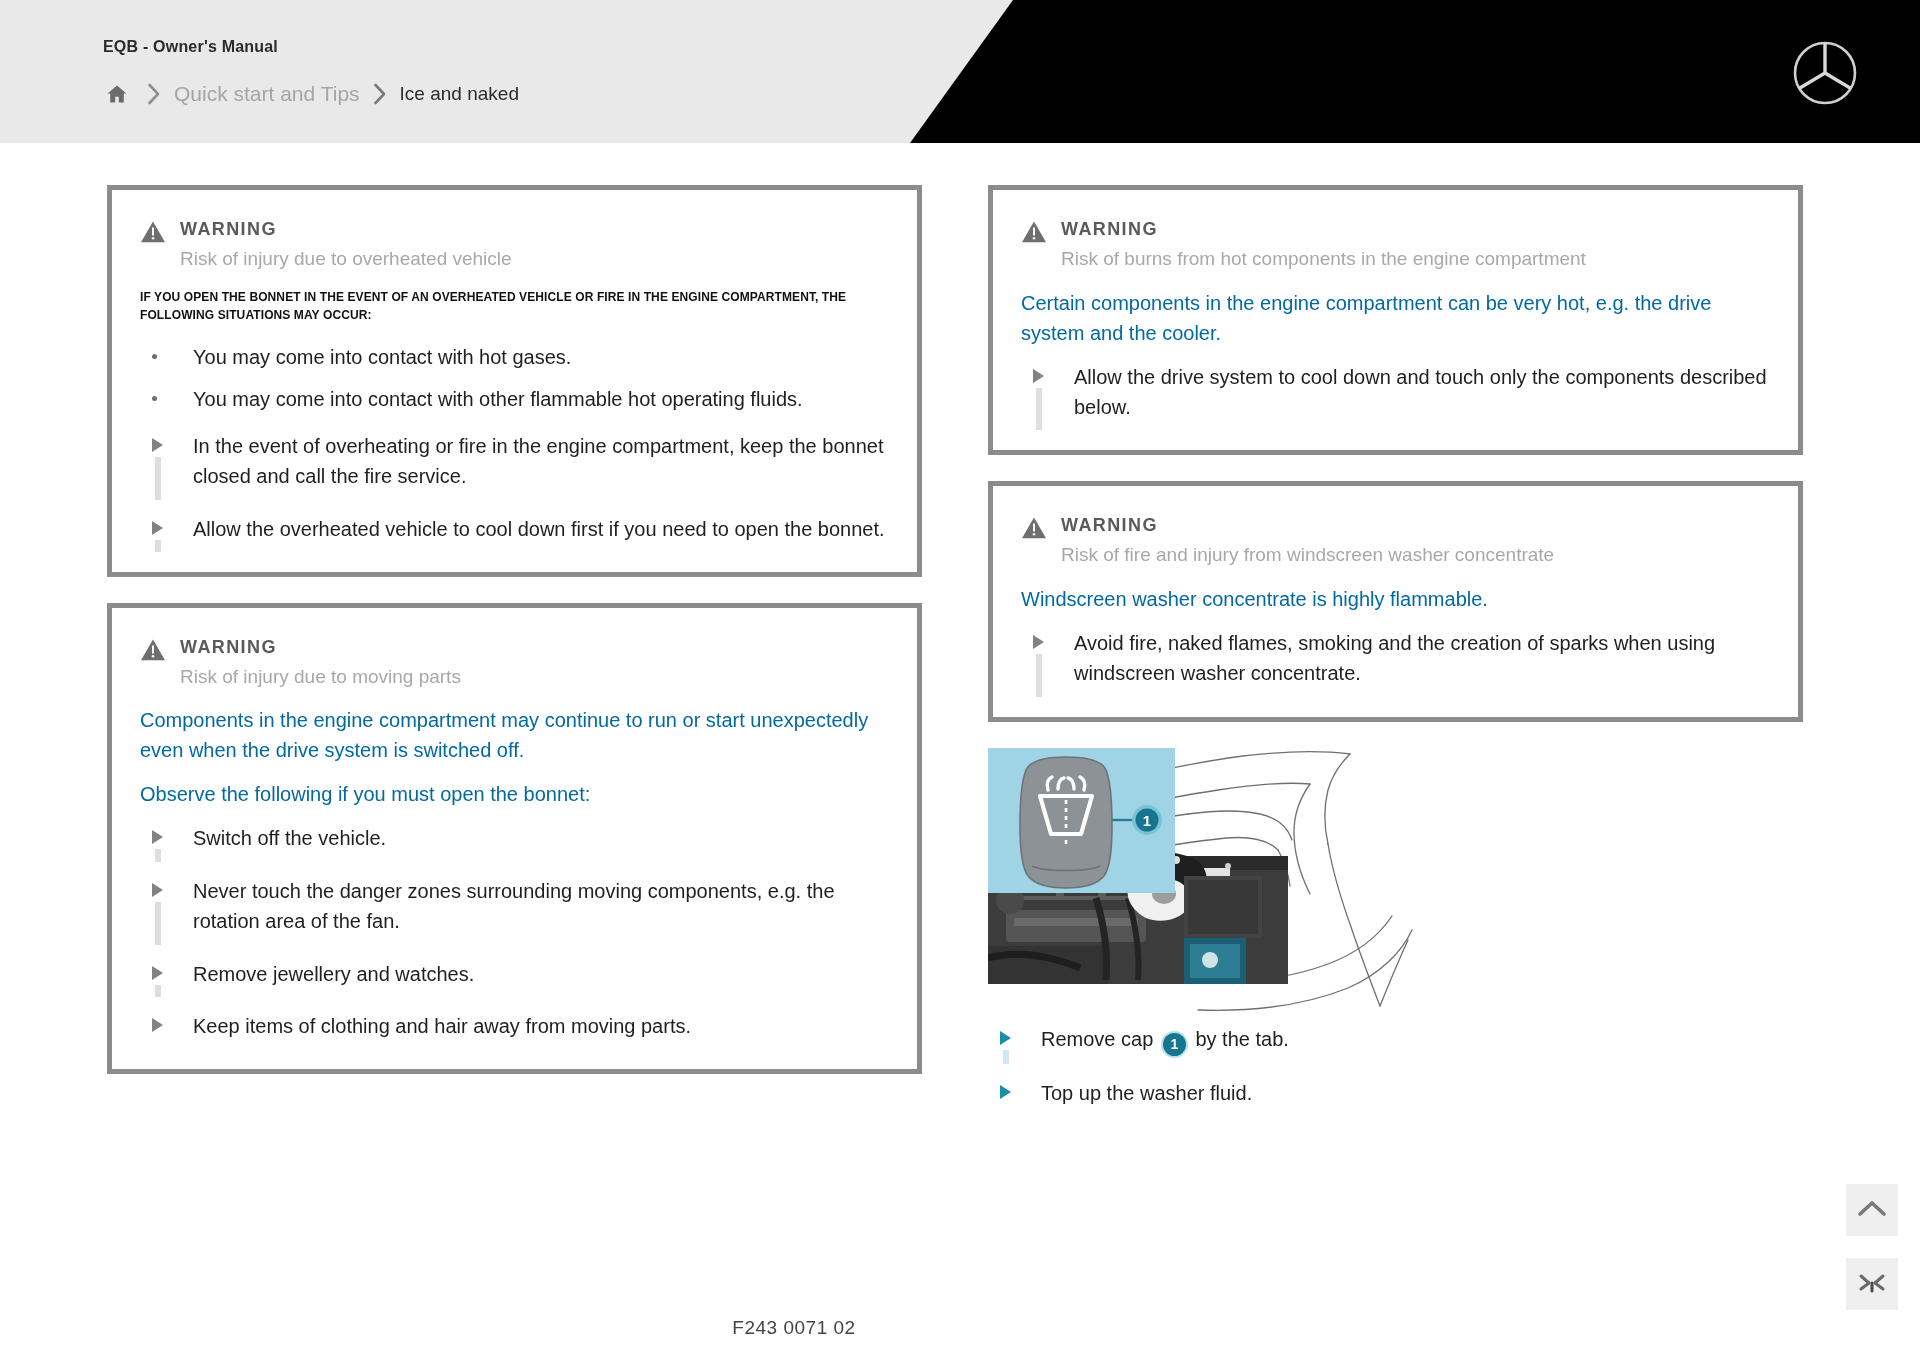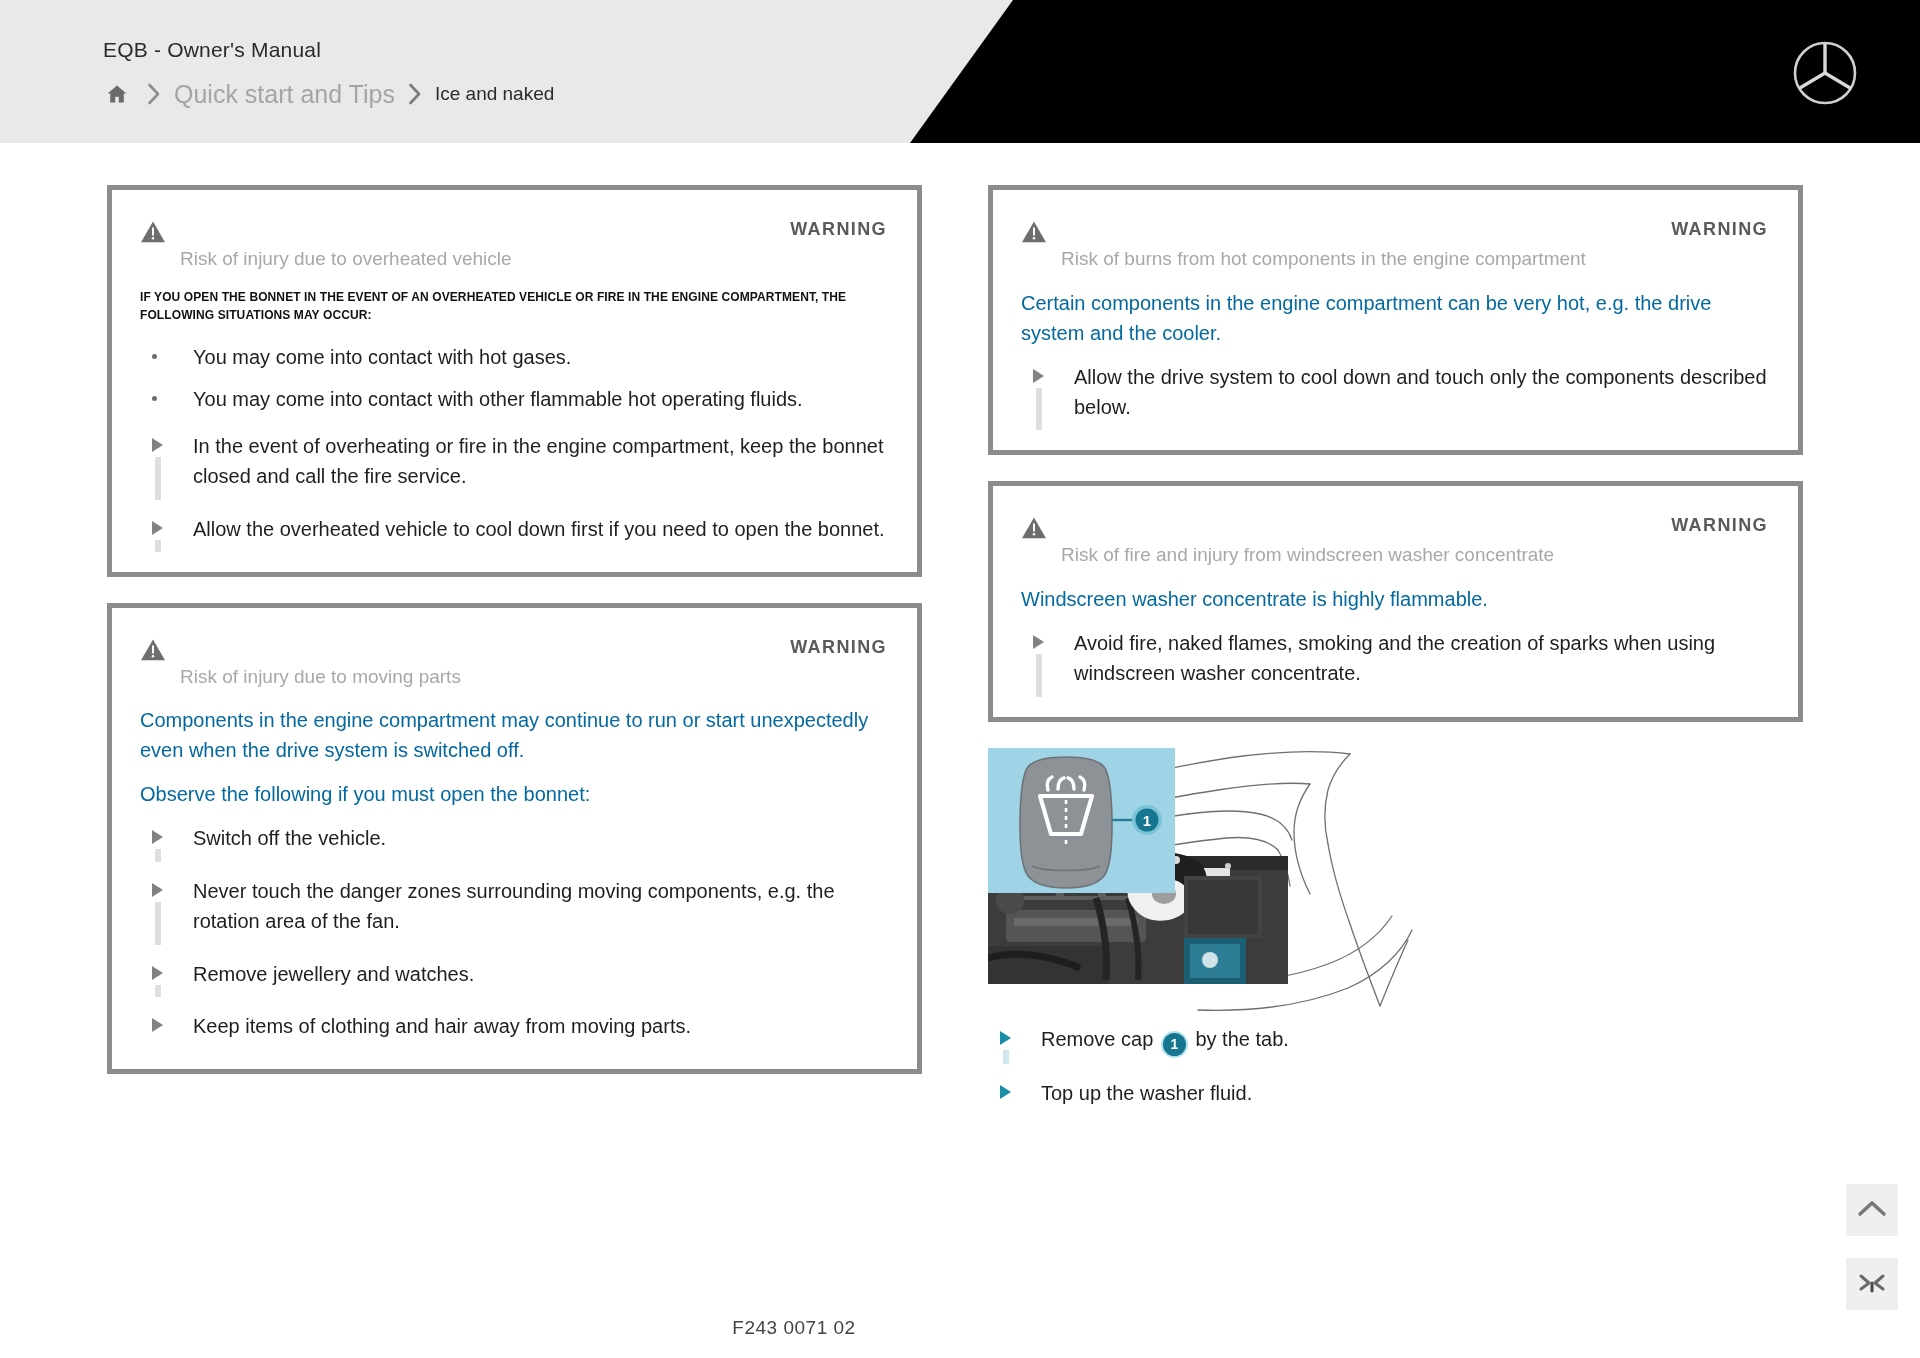--- a/index.html
+++ b/index.html
@@ -22,32 +22,32 @@
     overflow:hidden;
   }
   .header-black {
     position:absolute; top:0; right:0;
     width:1010px; height:143px;
     background:#000000;
     clip-path: polygon(103px 0, 1010px 0, 1010px 143px, 0 143px);
   }
   .header-title {
     position:absolute; left:103px; top:38px;
-    font-size:21px; font-weight:400; color:#2b2b2b;
+    font-size:16px; font-weight:700; color:#2b2b2b;
     letter-spacing:.2px;
   }
   .breadcrumb {
     position:absolute; left:100px; top:78px;
     display:flex; align-items:center; gap:0;
     height:32px;
   }
   .bc-home { width:34px; height:26px; display:flex; align-items:center; justify-content:center; cursor:pointer; }
   .bc-sep { width:40px; display:flex; align-items:center; justify-content:center; }
   .bc-link {
-    font-size:25px; color:#a5a5a5; cursor:pointer; white-space:nowrap;
+    font-size:21px; color:#a5a5a5; cursor:pointer; white-space:nowrap;
   }
   .bc-current {
     font-size:19px; color:#2b2b2b; white-space:nowrap;
   }
   .mb-logo {
     position:absolute; right:62px; top:40px;
     width:66px; height:66px;
   }
 
   
@@ -68,21 +68,21 @@
     margin-bottom:26px;
   }
   .warn-head {
     display:flex; align-items:flex-start; gap:14px;
     margin-bottom:14px;
   }
   .warn-tri { flex:0 0 auto; margin-top:4px; }
   .warn-head-text { flex:1 1 auto; }
   .warn-label {
     font-size:18px; font-weight:700; color:#5a5a5a;
-    letter-spacing:1.4px; line-height:1.5;text-align:right;
+    letter-spacing:1.4px; line-height:1.5;
   }
   .warn-sub {
     font-size:19px; color:#a8a8a8; line-height:1.5; margin-top:2px;
     font-weight:400;
   }
   .warn-strong {
     font-size:12px; font-weight:700; color:#111;
     line-height:1.52; letter-spacing:.1px;
     margin:12px 0 4px 0;
     text-transform:uppercase;

